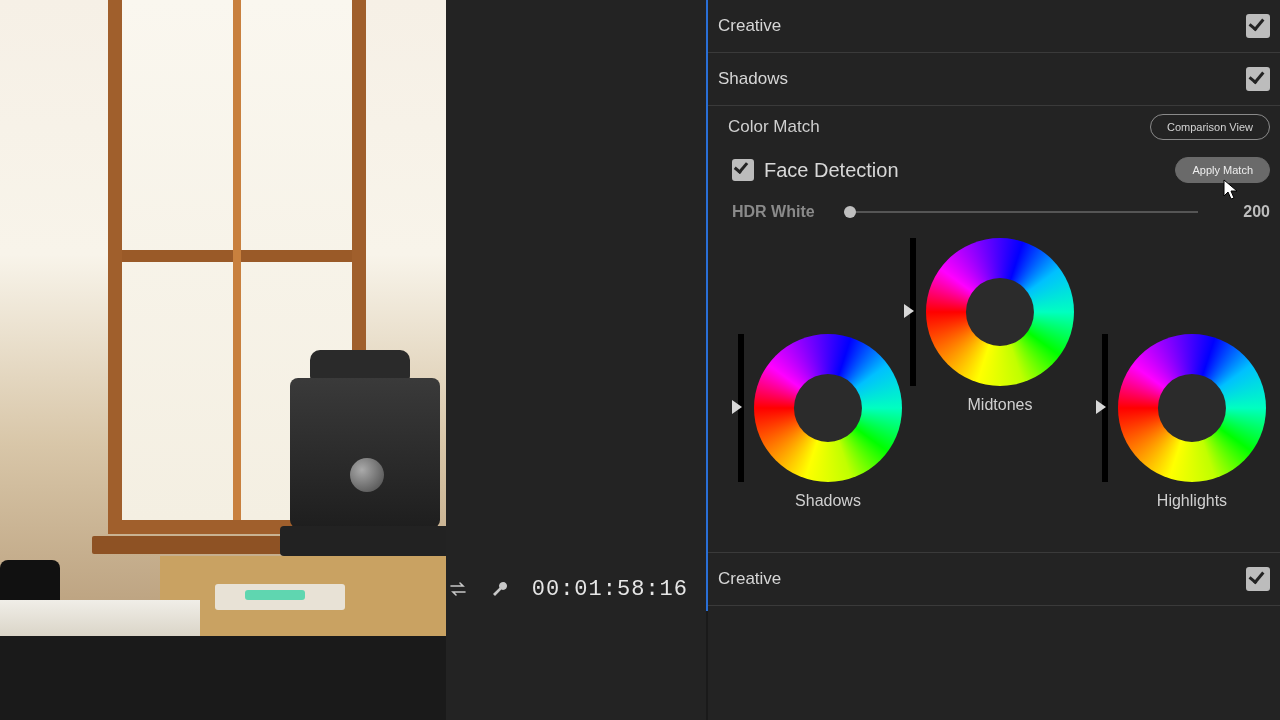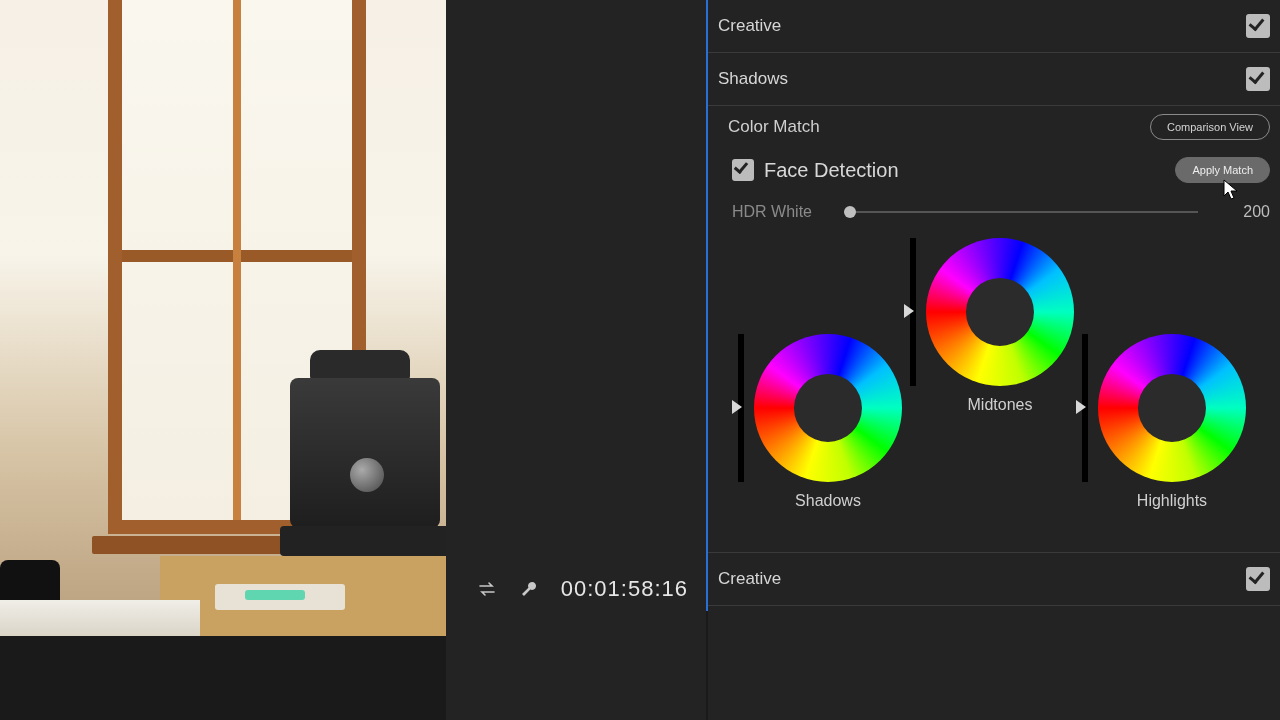--- a/index.html
+++ b/index.html
@@ -1,17 +1,17 @@
 <!DOCTYPE html>
 <html><head>
 <meta charset="utf-8">
 <style>
   html,body{margin:0;padding:0;width:1280px;height:720px;background:#1a1a1a;font-family:"Segoe UI",Arial,sans-serif;color:#d8d8d8;overflow:hidden;}
   .app{display:flex;width:1280px;height:720px;}
-  .left{width:706px;height:611px;background:#232323;position:relative;border-right:2px solid #2a6fd6;}
+  .left{width:706px;height:611px;background:#232323;position:relative;border-right:2px solid #2a6fd6;font-family:Liberation Mono, monospace;}
   .preview{position:absolute;left:0;top:0;width:446px;height:636px;background:linear-gradient(180deg,#f6f0e6 0%,#f8f4ea 40%,#d8c6a8 70%,#b89d7a 100%);overflow:hidden;}
   .window-frame{position:absolute;left:108px;top:0;width:230px;height:520px;border:14px solid #a05f2c;border-top:none;background:linear-gradient(180deg,#faf7ef 0%,#f4efe2 100%);}
   .sash{position:absolute;left:0;right:0;top:250px;height:12px;background:#9a5a28;}
   .mullion{position:absolute;top:0;bottom:0;left:50%;width:8px;margin-left:-4px;background:#c8803e;}
   .sill{position:absolute;left:92px;top:536px;width:270px;height:18px;background:#8e5224;border-radius:2px;}
   .counter{position:absolute;left:160px;top:556px;width:290px;height:80px;background:#c9a262;}
   .machine{position:absolute;left:280px;top:350px;width:170px;height:210px;}
   .m-top{position:absolute;left:30px;top:0;width:100px;height:30px;background:#2a2a2a;border-radius:10px 10px 4px 4px;}
   .m-body{position:absolute;left:10px;top:28px;width:150px;height:150px;background:linear-gradient(180deg,#3a3a3a,#1e1e1e);border-radius:8px;}
   .m-knob{position:absolute;left:60px;top:80px;width:34px;height:34px;border-radius:50%;background:radial-gradient(circle at 35% 35%,#aaa,#444);}
@@ -32,21 +32,21 @@
   .chk::after{content:"";position:absolute;left:4px;top:0px;width:6px;height:11px;border:solid #232323;border-width:0 3px 3px 0;transform:rotate(40deg);}
   .sub-row{display:flex;align-items:center;justify-content:space-between;height:42px;padding-left:10px;}
   .sub-label{font-size:17px;color:#cfcfcf;}
   .pill-btn{border:1.5px solid #8a8a8a;background:transparent;color:#d4d4d4;border-radius:18px;padding:6px 16px;font-size:11px;cursor:pointer;}
   .pill-btn.filled{background:#6a6a6a;border-color:#6a6a6a;color:#eee;}
   .fd-row{display:flex;align-items:center;justify-content:space-between;height:44px;padding-left:14px;position:relative;}
   .fd-left{display:flex;align-items:center;gap:10px;}
   .chk-sm{width:18px;height:18px;border:2px solid #bcbcbc;border-radius:3px;background:#bcbcbc;position:relative;}
   .chk-sm::after{content:"";position:absolute;left:3px;top:-1px;width:5px;height:10px;border:solid #232323;border-width:0 3px 3px 0;transform:rotate(40deg);}
   .cursor{position:absolute;right:30px;top:30px;pointer-events:none;}
-  .hdr-row{display:flex;align-items:center;height:40px;padding-left:14px;gap:22px;color:#8a8a8a;}
+  .hdr-row{display:flex;align-items:center;height:40px;padding-left:14px;gap:22px;color:#8a8a8a;font-weight:bold;}
   .hdr-label{width:90px;font-size:16px;}
   .slider{flex:1;height:2px;background:#555;position:relative;margin-right:14px;}
   .slider-thumb{position:absolute;left:0;top:-5px;width:12px;height:12px;border-radius:50%;background:#bfbfbf;}
   .hdr-val{width:36px;text-align:right;font-size:16px;color:#bdbdbd;}
   .wheels{height:300px;position:relative;margin-top:6px;}
   .wheel-grp{position:absolute;display:flex;flex-direction:column;align-items:center;}
   .luma{width:6px;background:#000;position:absolute;}
   .luma-handle{position:absolute;left:-6px;width:0;height:0;border-top:7px solid transparent;border-bottom:7px solid transparent;border-left:10px solid #d8d8d8;}
   .wheel{border-radius:50%;background:conic-gradient(from -90deg,#ff0000,#ff00ff,#8000ff,#0000ff,#00c0ff,#00ffc0,#00ff00,#c0ff00,#ffff00,#ff8000,#ff0000);position:relative;}
   .wheel::after{content:"";position:absolute;left:50%;top:50%;width:46%;height:46%;transform:translate(-50%,-50%);border-radius:50%;background:#2b2b2b;}
@@ -145,21 +145,21 @@
         </div>
 
         <div class="wheel-grp" style="left:192px;top:0">
           <div class="luma" style="height:148px;left:0;top:0">
             <div class="luma-handle" style="top:66px"></div>
           </div>
           <div class="wheel" style="width:148px;height:148px;margin-left:16px"></div>
           <span class="wheel-label" style="margin-left:16px">Midtones</span>
         </div>
 
-        <div class="wheel-grp" style="left:364px;top:96px">
+        <div class="wheel-grp" style="left:384px;top:96px">
           <div class="luma" style="height:148px;left:0;top:0">
             <div class="luma-handle" style="top:66px"></div>
           </div>
           <div class="wheel" style="width:148px;height:148px;margin-left:16px"></div>
           <span class="wheel-label" style="margin-left:16px">Highlights</span>
         </div>
 
       </div>
     </div>
 

